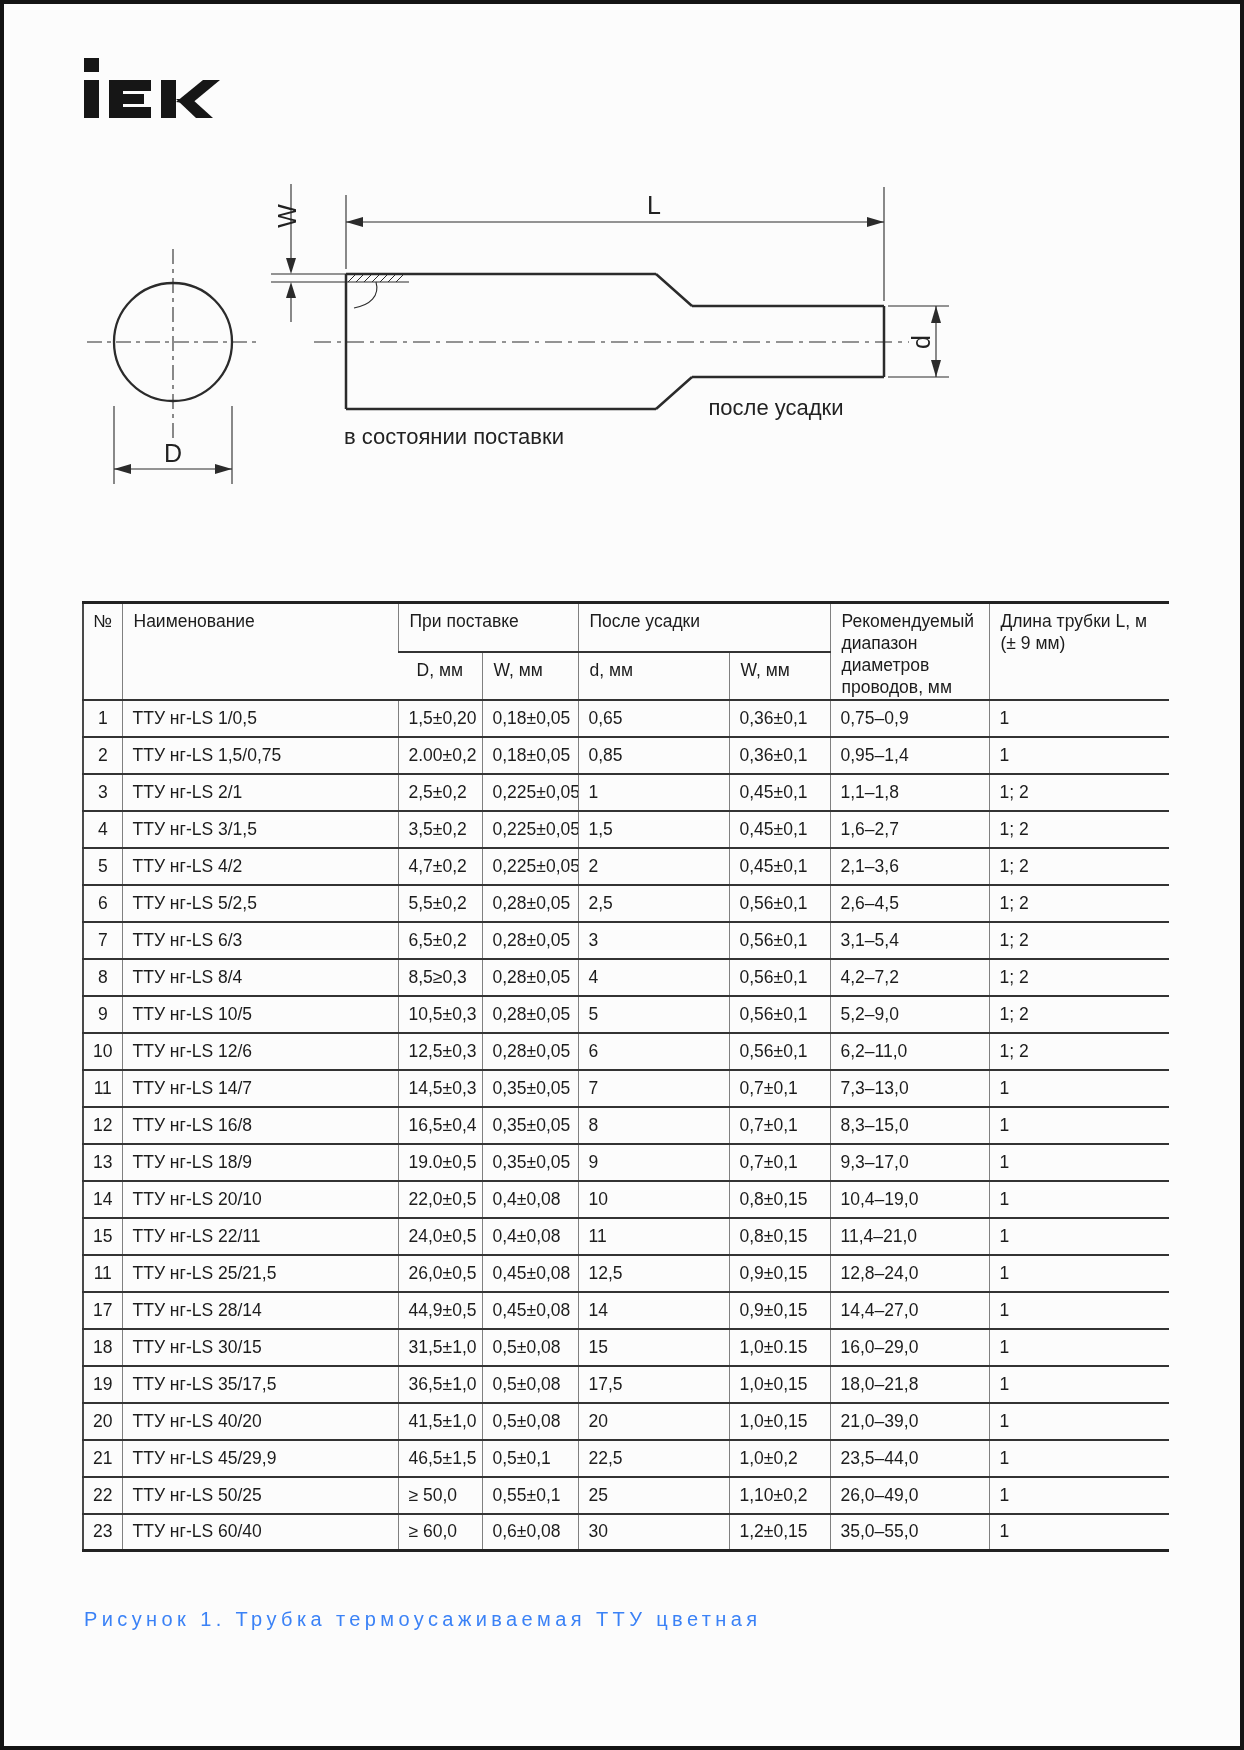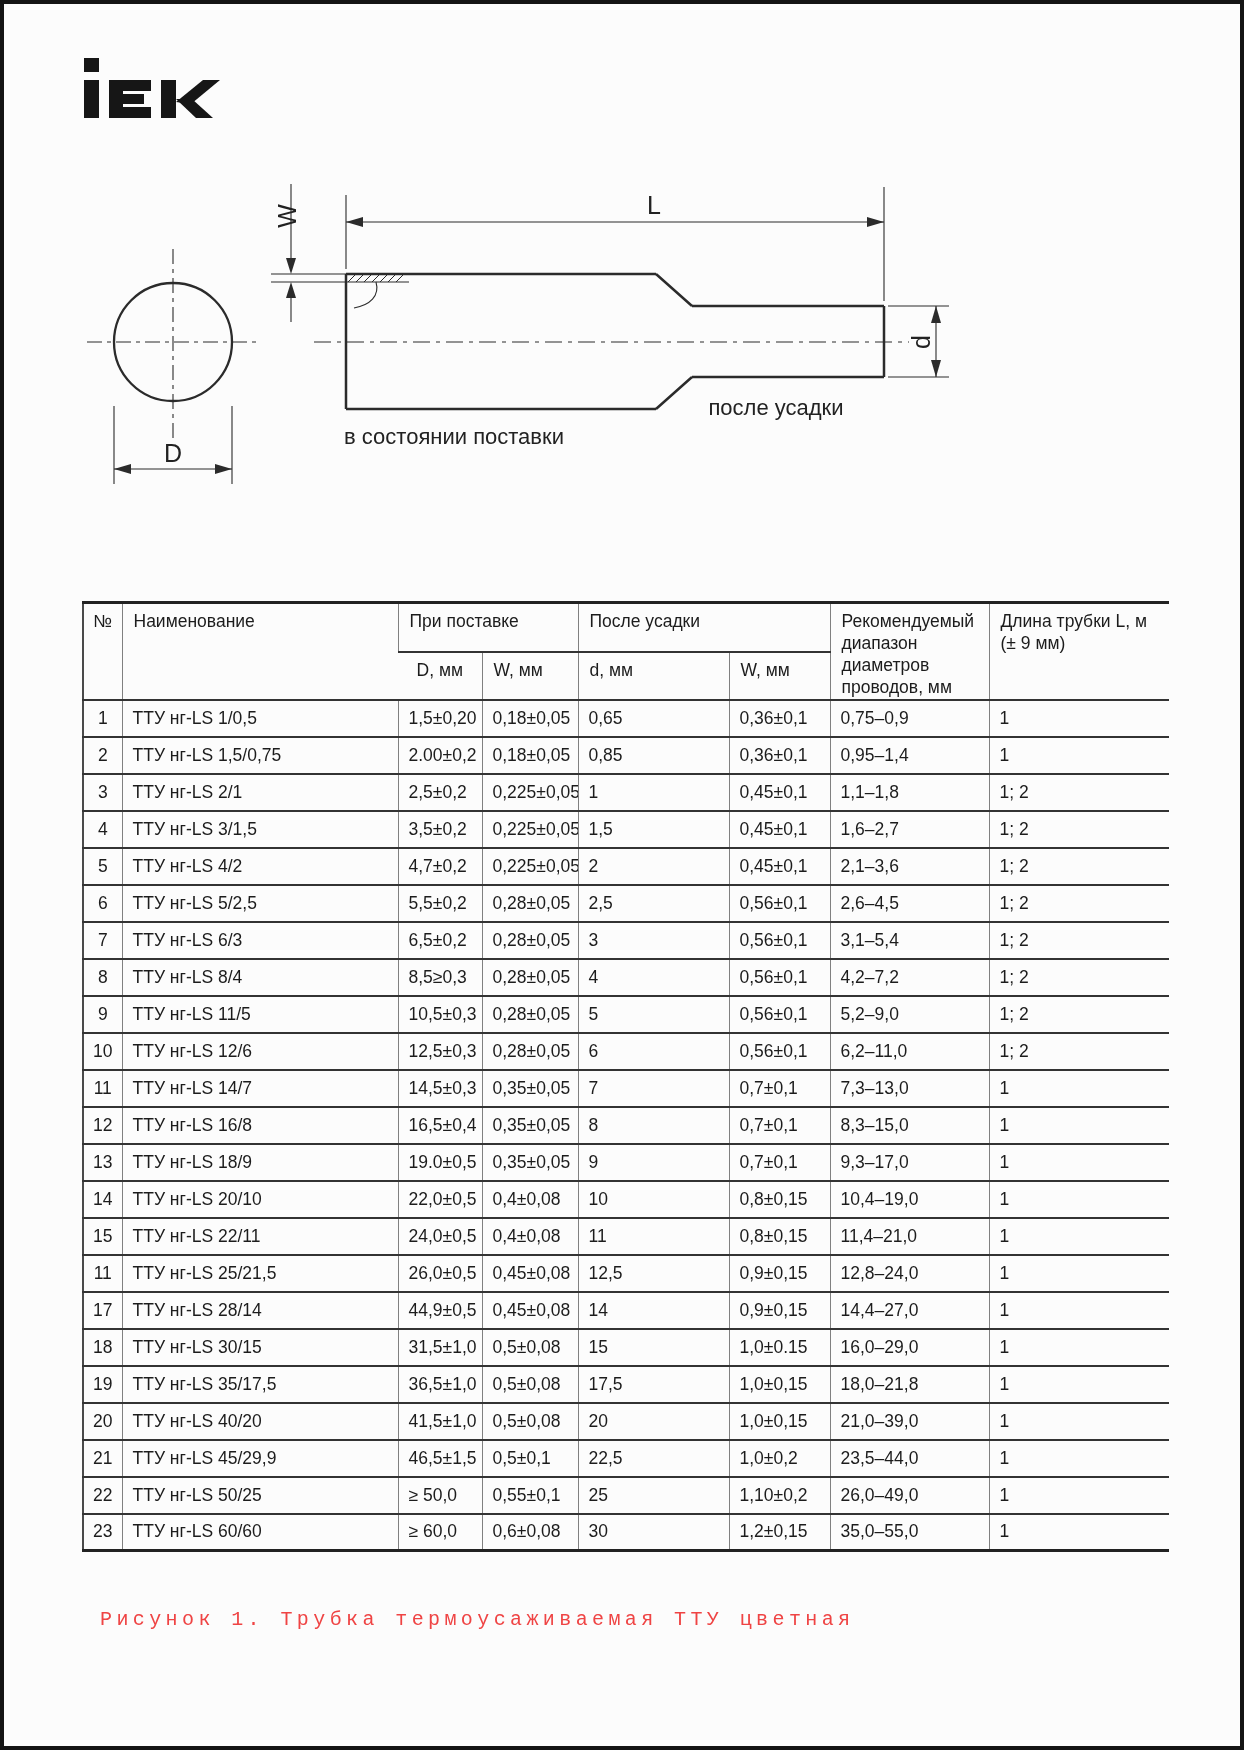--- a/index.html
+++ b/index.html
@@ -40,24 +40,23 @@
     white-space:nowrap;
   }
   table.spec th { white-space:normal; vertical-align:top; padding-top:7px; line-height:1.25;padding-left:11px; }
   table.spec td { vertical-align:middle; }
   table.spec th:first-child, table.spec td:first-child { border-left:none; text-align:center; padding-left:4px; }
   table.spec thead tr.h1 { height:41px; }
   table.spec thead tr.h2 { height:39px; }
   table.spec tbody tr { height:37px; }
   
   .caption {
-    position:absolute; left:96px; top:1604px;
+    position:absolute; left:80px; top:1604px;
     font-size:20px; letter-spacing:0.22em;
-    color:#ef4444;
-    font-family:Liberation Mono, monospace;
+    color:#3b82f6;
   }
 </style>
 </head>
 <body>
 
 <div class="page">
 
   <div class="logo">
     <svg width="136" height="60" viewBox="0 0 136 60">
       <g fill="#161616">
@@ -223,21 +222,21 @@
           <td>ТТУ нг-LS 8/4</td>
           <td>8,5≥0,3</td>
           <td>0,28±0,05</td>
           <td>4</td>
           <td>0,56±0,1</td>
           <td>4,2–7,2</td>
           <td>1; 2</td>
         </tr>
         <tr>
           <td>9</td>
-          <td>ТТУ нг-LS 11/5</td>
+          <td>ТТУ нг-LS 10/5</td>
           <td>10,5±0,3</td>
           <td>0,28±0,05</td>
           <td>5</td>
           <td>0,56±0,1</td>
           <td>5,2–9,0</td>
           <td>1; 2</td>
         </tr>
         <tr>
           <td>10</td>
           <td>ТТУ нг-LS 12/6</td>
@@ -363,21 +362,21 @@
           <td>ТТУ нг-LS 50/25</td>
           <td>≥ 50,0</td>
           <td>0,55±0,1</td>
           <td>25</td>
           <td>1,10±0,2</td>
           <td>26,0–49,0</td>
           <td>1</td>
         </tr>
         <tr>
           <td>23</td>
-          <td>ТТУ нг-LS 60/60</td>
+          <td>ТТУ нг-LS 60/40</td>
           <td>≥ 60,0</td>
           <td>0,6±0,08</td>
           <td>30</td>
           <td>1,2±0,15</td>
           <td>35,0–55,0</td>
           <td>1</td>
         </tr>
       </tbody>
   </table>
 

